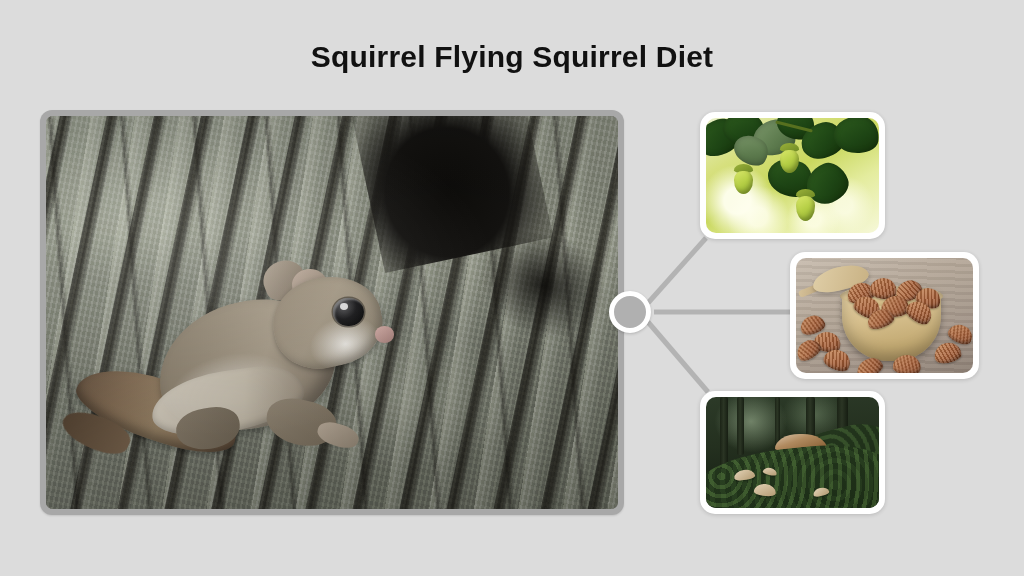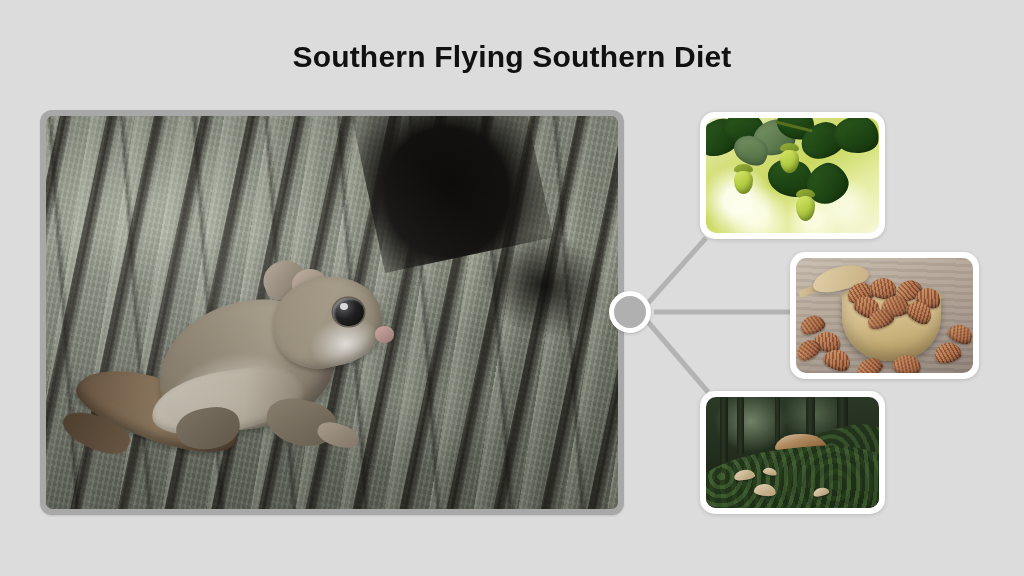--- a/index.html
+++ b/index.html
@@ -296,21 +296,21 @@
     background:linear-gradient(150deg,#e3d3b6,#b39a72);
     border-radius:50% 50% 44% 44%/70% 70% 30% 30%;
     box-shadow:0 1px 2px rgba(0,0,0,.4);
   }
 </style>
 </head>
 <body>
 
 <div class="stage">
 
-  <div class="title">Southern Flying Southern Diet</div>
+  <div class="title">Squirrel Flying Squirrel Diet</div>
 
   <svg class="connectors" viewBox="0 0 1024 576" width="1024" height="576">
     <line x1="648" y1="303" x2="706" y2="238" stroke="#b3b3b3" stroke-width="5"></line>
     <line x1="654" y1="312" x2="796" y2="312" stroke="#b3b3b3" stroke-width="5"></line>
     <line x1="648" y1="322" x2="708" y2="392" stroke="#b3b3b3" stroke-width="5"></line>
   </svg>
 
   <div class="main-frame">
     <div class="main-photo">
       <div class="bark"></div>

